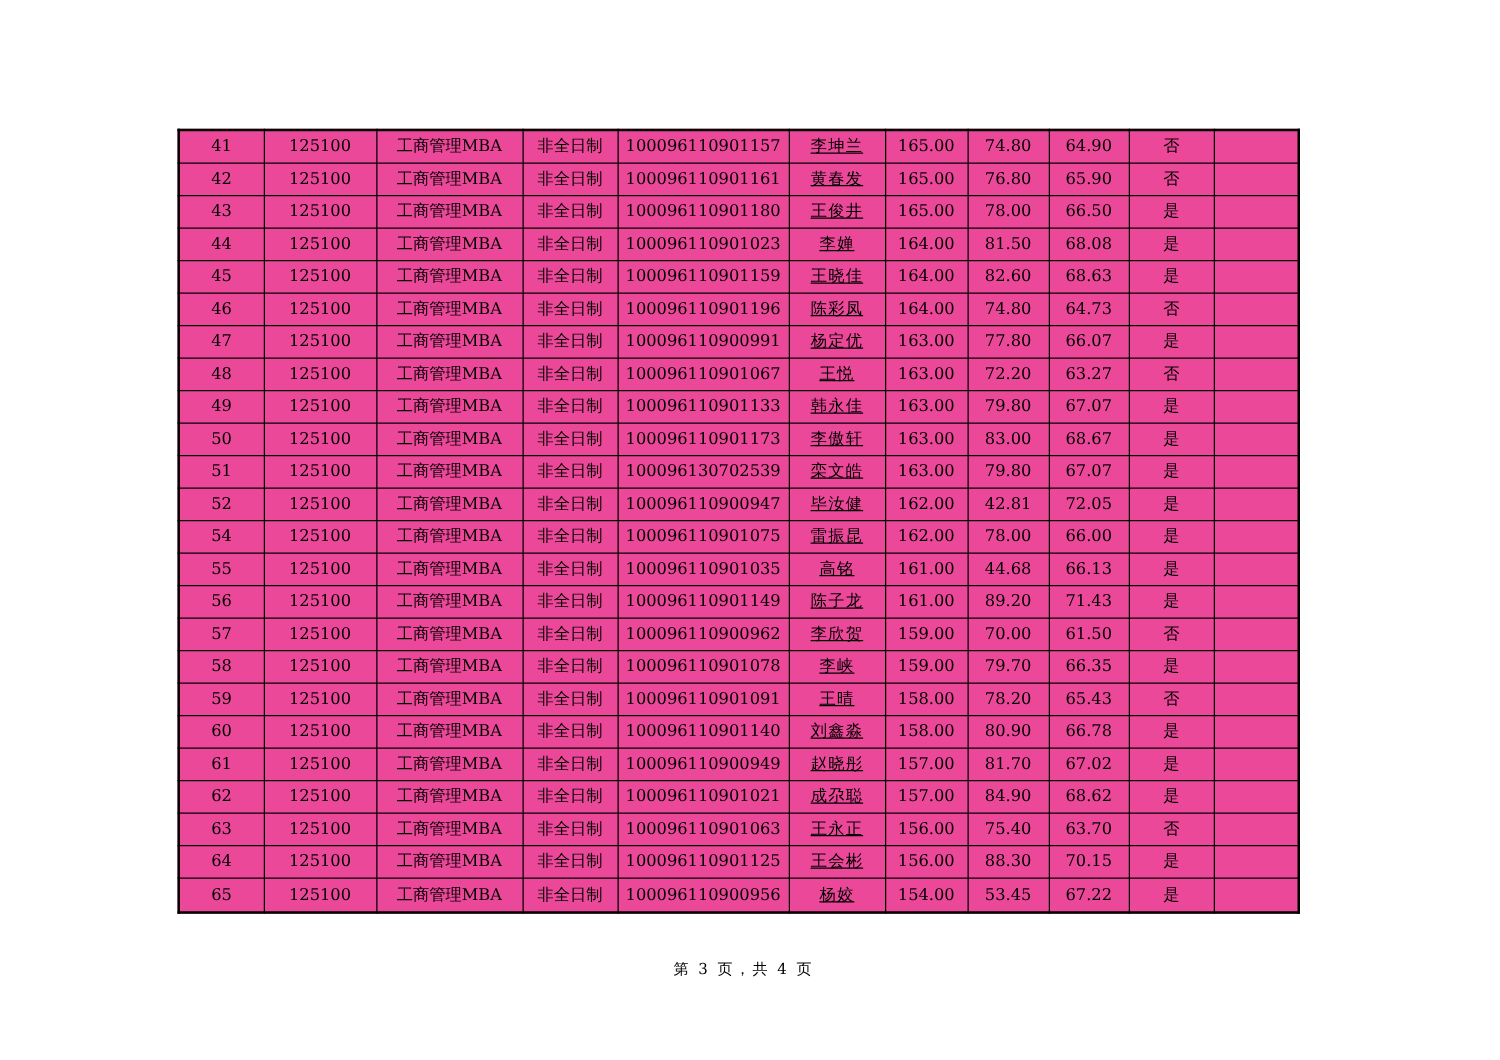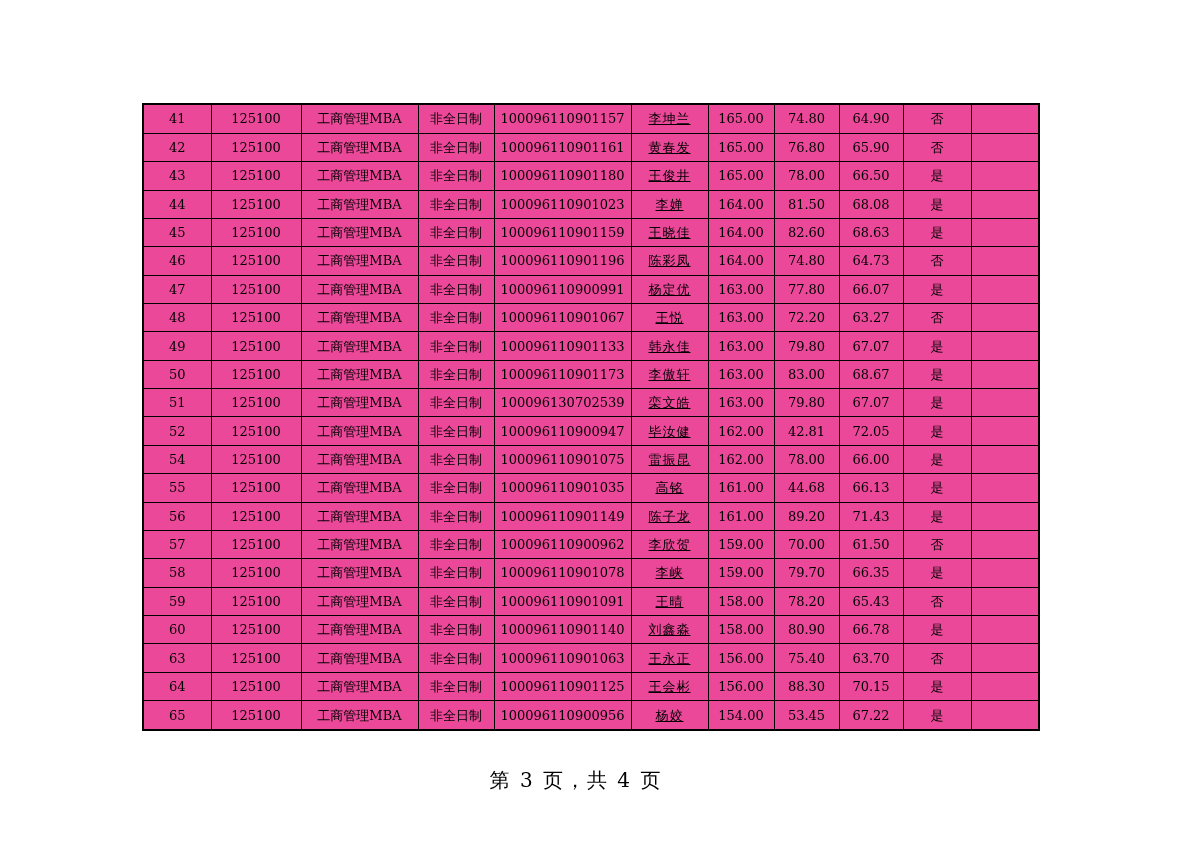--- a/index.html
+++ b/index.html
@@ -33,25 +33,25 @@
     vertical-align: middle;
     font-size: 13px;
     line-height: 1;
     padding: 0 2px;
     white-space: nowrap;
     overflow: hidden;
   }
   table.results td.name-cell { letter-spacing: 1px; text-decoration: underline; }
   .footer {
     position: absolute;
-    left: 128px;
+    left: 147px;
     top: 767px;
     width: 896px;
     text-align: center;
-    font-size: 20px;
+    font-size: 12px;
     letter-spacing: 2px;
   }
 </style>
 </head>
 <body>
 
 <div class="sheet">
 
   <table class="results">
     <colgroup>
@@ -309,20 +309,46 @@
           <td>非全日制</td>
           <td>100096110901140</td>
           <td class="name-cell">刘鑫淼</td>
           <td>158.00</td>
           <td>80.90</td>
           <td>66.78</td>
           <td>是</td>
           <td></td>
         </tr>
         <tr>
+          <td>61</td>
+          <td>125100</td>
+          <td>工商管理MBA</td>
+          <td>非全日制</td>
+          <td>100096110900949</td>
+          <td class="name-cell">赵晓彤</td>
+          <td>157.00</td>
+          <td>81.70</td>
+          <td>67.02</td>
+          <td>是</td>
+          <td></td>
+        </tr>
+        <tr>
+          <td>62</td>
+          <td>125100</td>
+          <td>工商管理MBA</td>
+          <td>非全日制</td>
+          <td>100096110901021</td>
+          <td class="name-cell">成尕聪</td>
+          <td>157.00</td>
+          <td>84.90</td>
+          <td>68.62</td>
+          <td>是</td>
+          <td></td>
+        </tr>
+        <tr>
           <td>63</td>
           <td>125100</td>
           <td>工商管理MBA</td>
           <td>非全日制</td>
           <td>100096110901063</td>
           <td class="name-cell">王永正</td>
           <td>156.00</td>
           <td>75.40</td>
           <td>63.70</td>
           <td>否</td>

